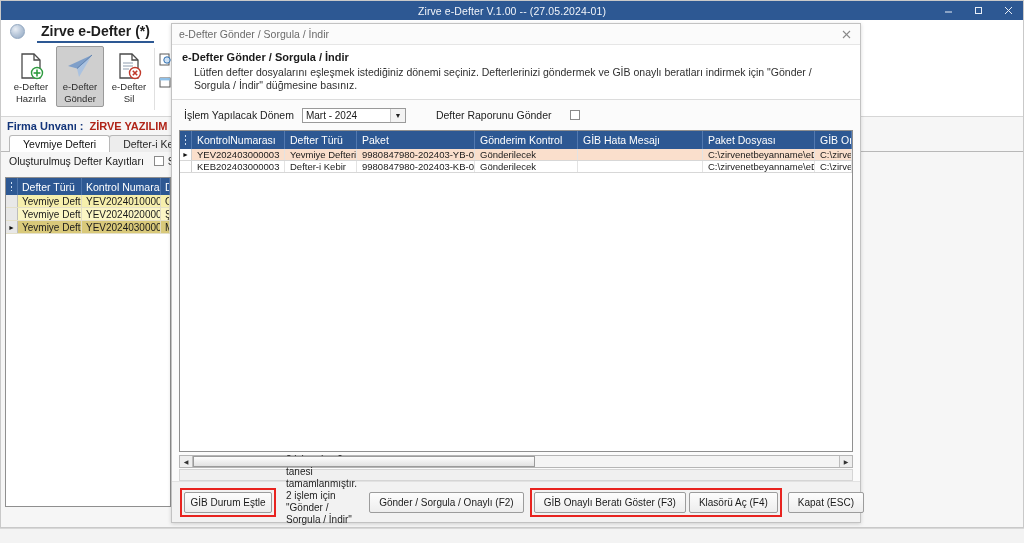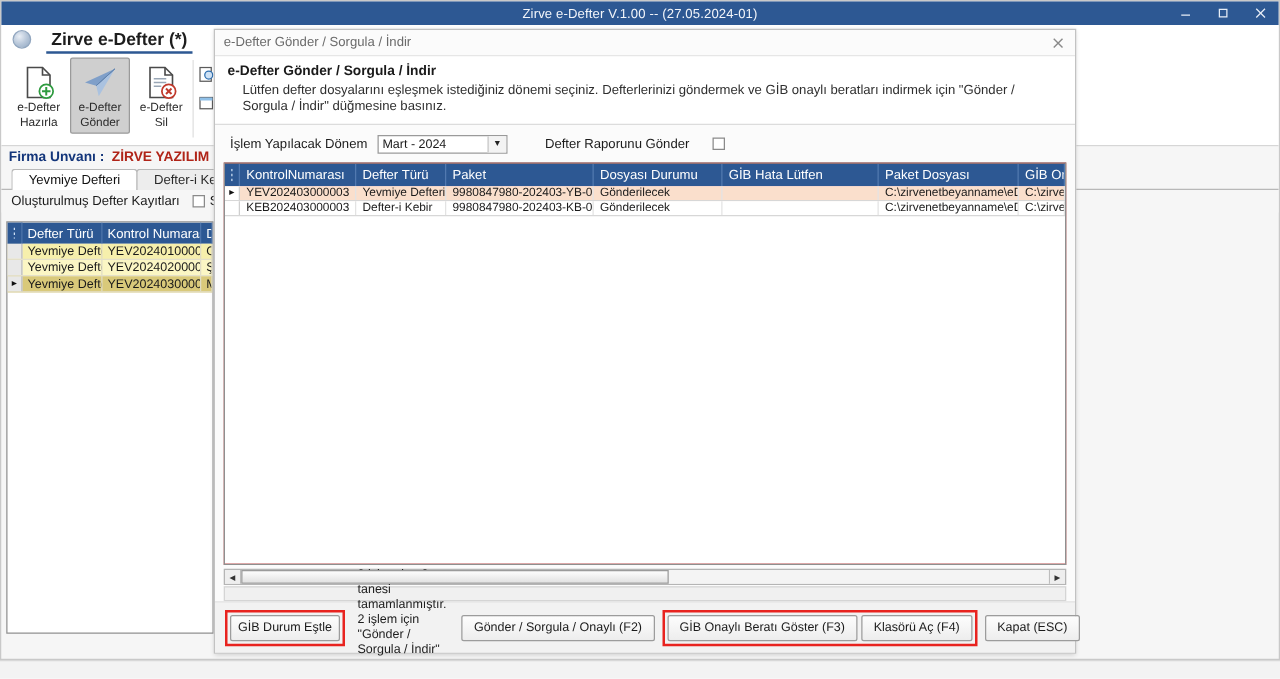--- a/index.html
+++ b/index.html
@@ -366,21 +366,21 @@
     background: #f3f3f3;
     font-size: 7px;
     color: #222;
   }
 
   
   #dlg-grid-wrap {
     flex: 1;
     margin: 0 7px;
     border: 1px solid #8f8f8f;
-    background: #b91c1c;
+    background: #3b82f6;
     box-sizing: border-box;
     display: flex;
     flex-direction: column;
     overflow: hidden;
   }
   .dg-head {
     display: flex;
     background: #2d5893;
     color: #ffffff;
     height: 18px;
@@ -710,22 +710,22 @@
       <div id="dlg-grid-wrap">
         <div class="dg-head">
           <div class="dg-head-ind">
             <svg width="3" height="10" viewBox="0 0 3 10">
                 <line x1="1.5" y1="0" x2="1.5" y2="10" stroke="#cfe0f5" stroke-width="1" stroke-dasharray="2 2"></line>
               </svg>
           </div>
           <div class="c" style="width:93px">KontrolNumarası</div>
           <div class="c" style="width:72px">Defter Türü</div>
           <div class="c" style="width:118px">Paket</div>
-          <div class="c" style="width:103px">Dosyası Durumu</div>
-          <div class="c" style="width:125px">GİB Hata Lütfen</div>
+          <div class="c" style="width:103px">Gönderim Kontrol</div>
+          <div class="c" style="width:125px">GİB Hata Mesajı</div>
           <div class="c" style="width:112px">Paket Dosyası</div>
           <div class="c" style="flex:1">GİB Onaylı</div>
         </div>
 
         <div class="dg-body">
           <div class="dg-row row-0">
             <div class="dg-ind">►</div>
             <div class="c" style="width:93px">YEV202403000003</div>
             <div class="c" style="width:72px">Yevmiye Defteri</div>
             <div class="c" style="width:118px">9980847980-202403-YB-000000</div>

